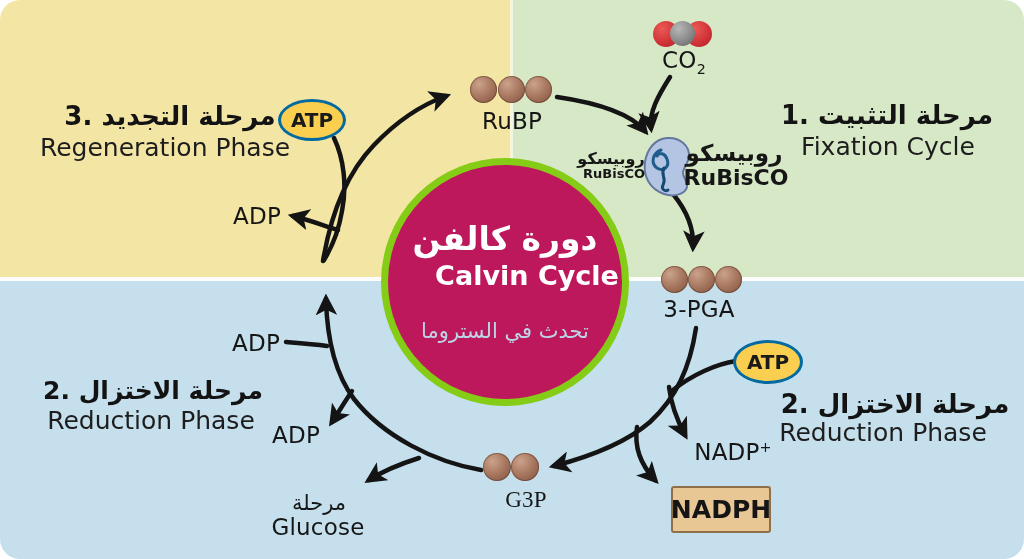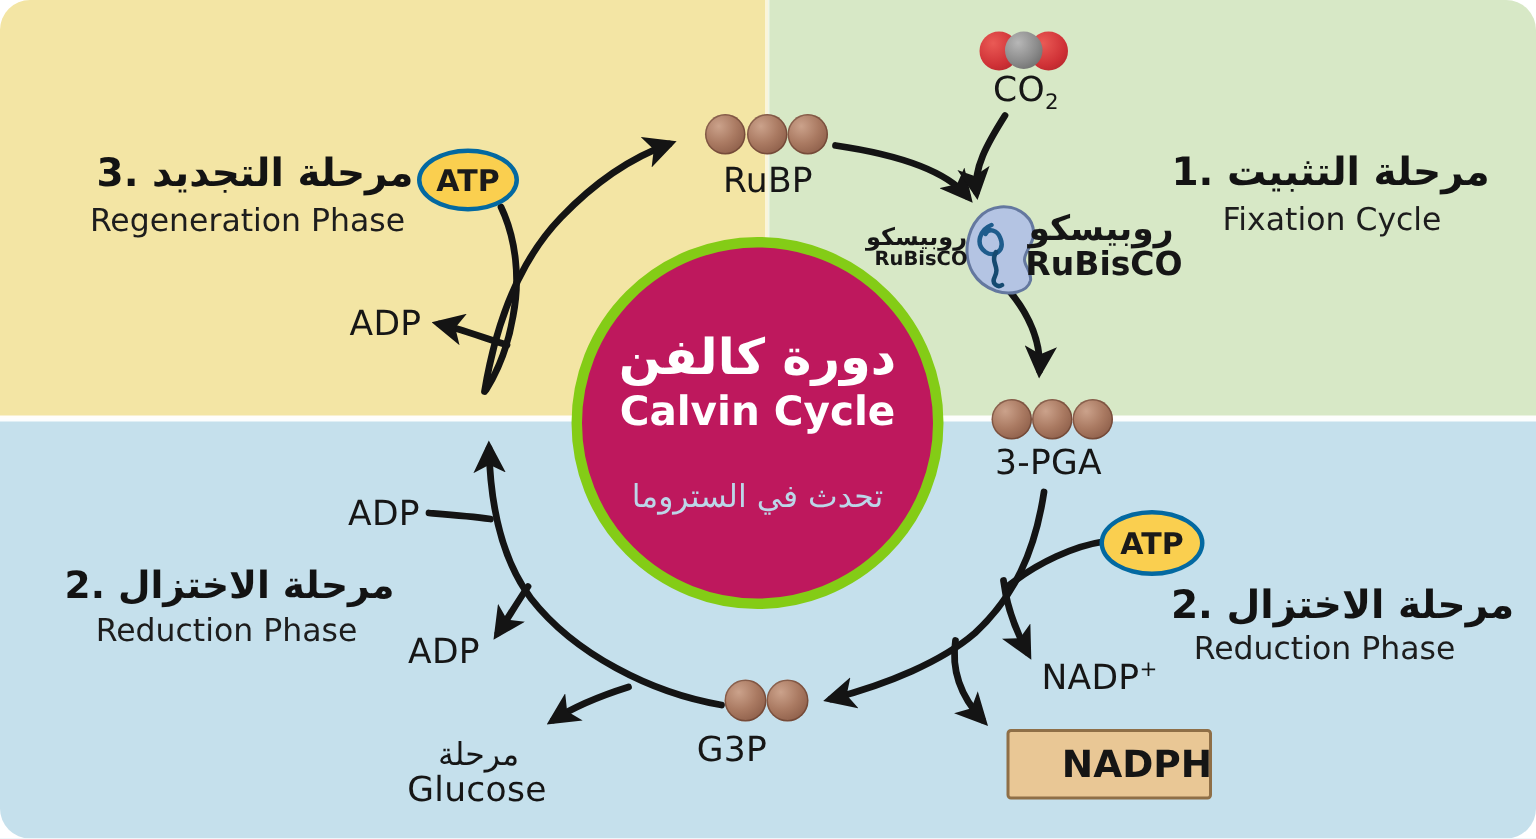--- a/index.html
+++ b/index.html
@@ -8,39 +8,39 @@
   #quad-regeneration{left:0;top:0;width:512px;height:279px;background:#F3E5A4;}
   #quad-fixation{left:512px;top:0;width:512px;height:279px;background:#D7E8C6;}
   #quad-bottom{left:0;top:279px;width:1024px;height:280px;background:#C5E0EC;}
   #sep-h{position:absolute;left:0;top:277px;width:1024px;height:4px;background:rgba(255,255,255,0.95);z-index:1;}
   #sep-v{position:absolute;left:510px;top:0;width:3px;height:279px;background:rgba(255,255,255,0.6);z-index:1;}
   #arrow-layer{position:absolute;left:0;top:0;z-index:3;}
   .abs{position:absolute;transform:translate(-50%,-50%);white-space:nowrap;z-index:4;}
   .lbl{color:#161616;font-size:23px;letter-spacing:0.2px;}
   .lbl-sm{color:#161616;font-size:21px;}
   .phase-ar{font-weight:700;font-size:26px;color:#131313;}
-  .phase-en{font-size:21px;color:#1d1d1d;}
+  .phase-en{font-size:25px;color:#1d1d1d;}
   .sphere{position:absolute;border-radius:50%;z-index:4;
     background:radial-gradient(circle at 34% 30%, #cba28b 0%, #aa7a62 45%, #8e5f4a 80%, #7d5240 100%);
     box-shadow:inset 0 0 0 1px rgba(80,45,30,0.45);}
   .co2red{position:absolute;border-radius:50%;z-index:4;
     background:radial-gradient(circle at 35% 30%, #ea5a55 0%, #cf3136 60%, #a82227 100%);}
   .co2gray{position:absolute;border-radius:50%;z-index:5;
     background:radial-gradient(circle at 35% 30%, #b7b7b7 0%, #8a8a8a 55%, #5f5f5f 100%);}
   .atp{position:absolute;transform:translate(-50%,-50%);background:#FACF4F;border:3px solid #0369a1;
     border-radius:50%;display:flex;align-items:center;justify-content:center;
     font-weight:700;font-size:20px;color:#1a1a1a;z-index:4;}
   #nadph-box{position:absolute;left:671px;top:486px;width:96px;height:43px;background:#E9C795;
     border:2.5px solid #8F6F47;border-radius:3px;display:flex;align-items:center;justify-content:center;
-    font-size:25px;font-weight:600;color:#151515;z-index:4;padding-left:37px;}
+    font-size:25px;font-weight:600;color:#151515;z-index:4;}
   #center-circle{position:absolute;left:505px;top:282px;transform:translate(-50%,-50%);
     width:234px;height:234px;background:#be185d;border:7px solid #84cc16;border-radius:50%;z-index:2;}
   .cc-line{position:absolute;left:50%;transform:translate(-50%,-50%);white-space:nowrap;text-align:center;}
   #cc-ar{top:73px;font-size:33px;font-weight:700;color:#ffffff;}
-  #cc-en{top:110px;font-size:27px;font-weight:700;color:#ffffff;}
+  #cc-en{top:110px;font-size:27px;font-weight:700;color:#ffffff;margin-left:22px;}
   #cc-sub{top:150px;font-size:21px;color:#BCD6E8;margin-top:16px;}
   sub,sup{font-size:62%;}
 </style>
 </head>
 <body>
 
 <div id="stage">
 
   <div class="quad" id="quad-regeneration"></div>
   <div class="quad" id="quad-fixation"></div>
@@ -95,21 +95,21 @@
   <div class="sphere" style="left:525px;top:76px;width:27px;height:27px;"></div>
   <div class="abs lbl" style="left:512px;top:121px;">RuBP</div>
 
   <div class="sphere" style="left:661px;top:266px;width:27px;height:27px;"></div>
   <div class="sphere" style="left:688px;top:266px;width:27px;height:27px;"></div>
   <div class="sphere" style="left:715px;top:266px;width:27px;height:27px;"></div>
   <div class="abs lbl" style="left:699px;top:309px;">3-PGA</div>
 
   <div class="sphere" style="left:483px;top:453px;width:28px;height:28px;"></div>
   <div class="sphere" style="left:511px;top:453px;width:28px;height:28px;"></div>
-  <div class="abs lbl" style="left:488px;top:500px;">G3P</div>
+  <div class="abs lbl" style="left:526px;top:500px;font-family:Liberation Serif, serif;">G3P</div>
 
   <div class="abs" style="left:611px;top:158px;font-size:16px;font-weight:600;color:#161616;">روبيسكو</div>
   <div class="abs" style="left:614px;top:173px;font-size:13px;font-weight:700;color:#161616;">RuBisCO</div>
   <div class="abs" style="left:734px;top:153px;font-size:23px;font-weight:600;color:#161616;">روبيسكو</div>
   <div class="abs" style="left:736px;top:177px;font-size:22px;font-weight:700;color:#161616;">RuBisCO</div>
 
   <div class="atp" style="left:312px;top:120px;width:62px;height:36px;">ATP</div>
   <div class="atp" style="left:768px;top:362px;width:64px;height:38px;">ATP</div>
   <div class="abs lbl" style="left:257px;top:216px;">ADP</div>
   <div class="abs lbl" style="left:256px;top:343px;">ADP</div>

